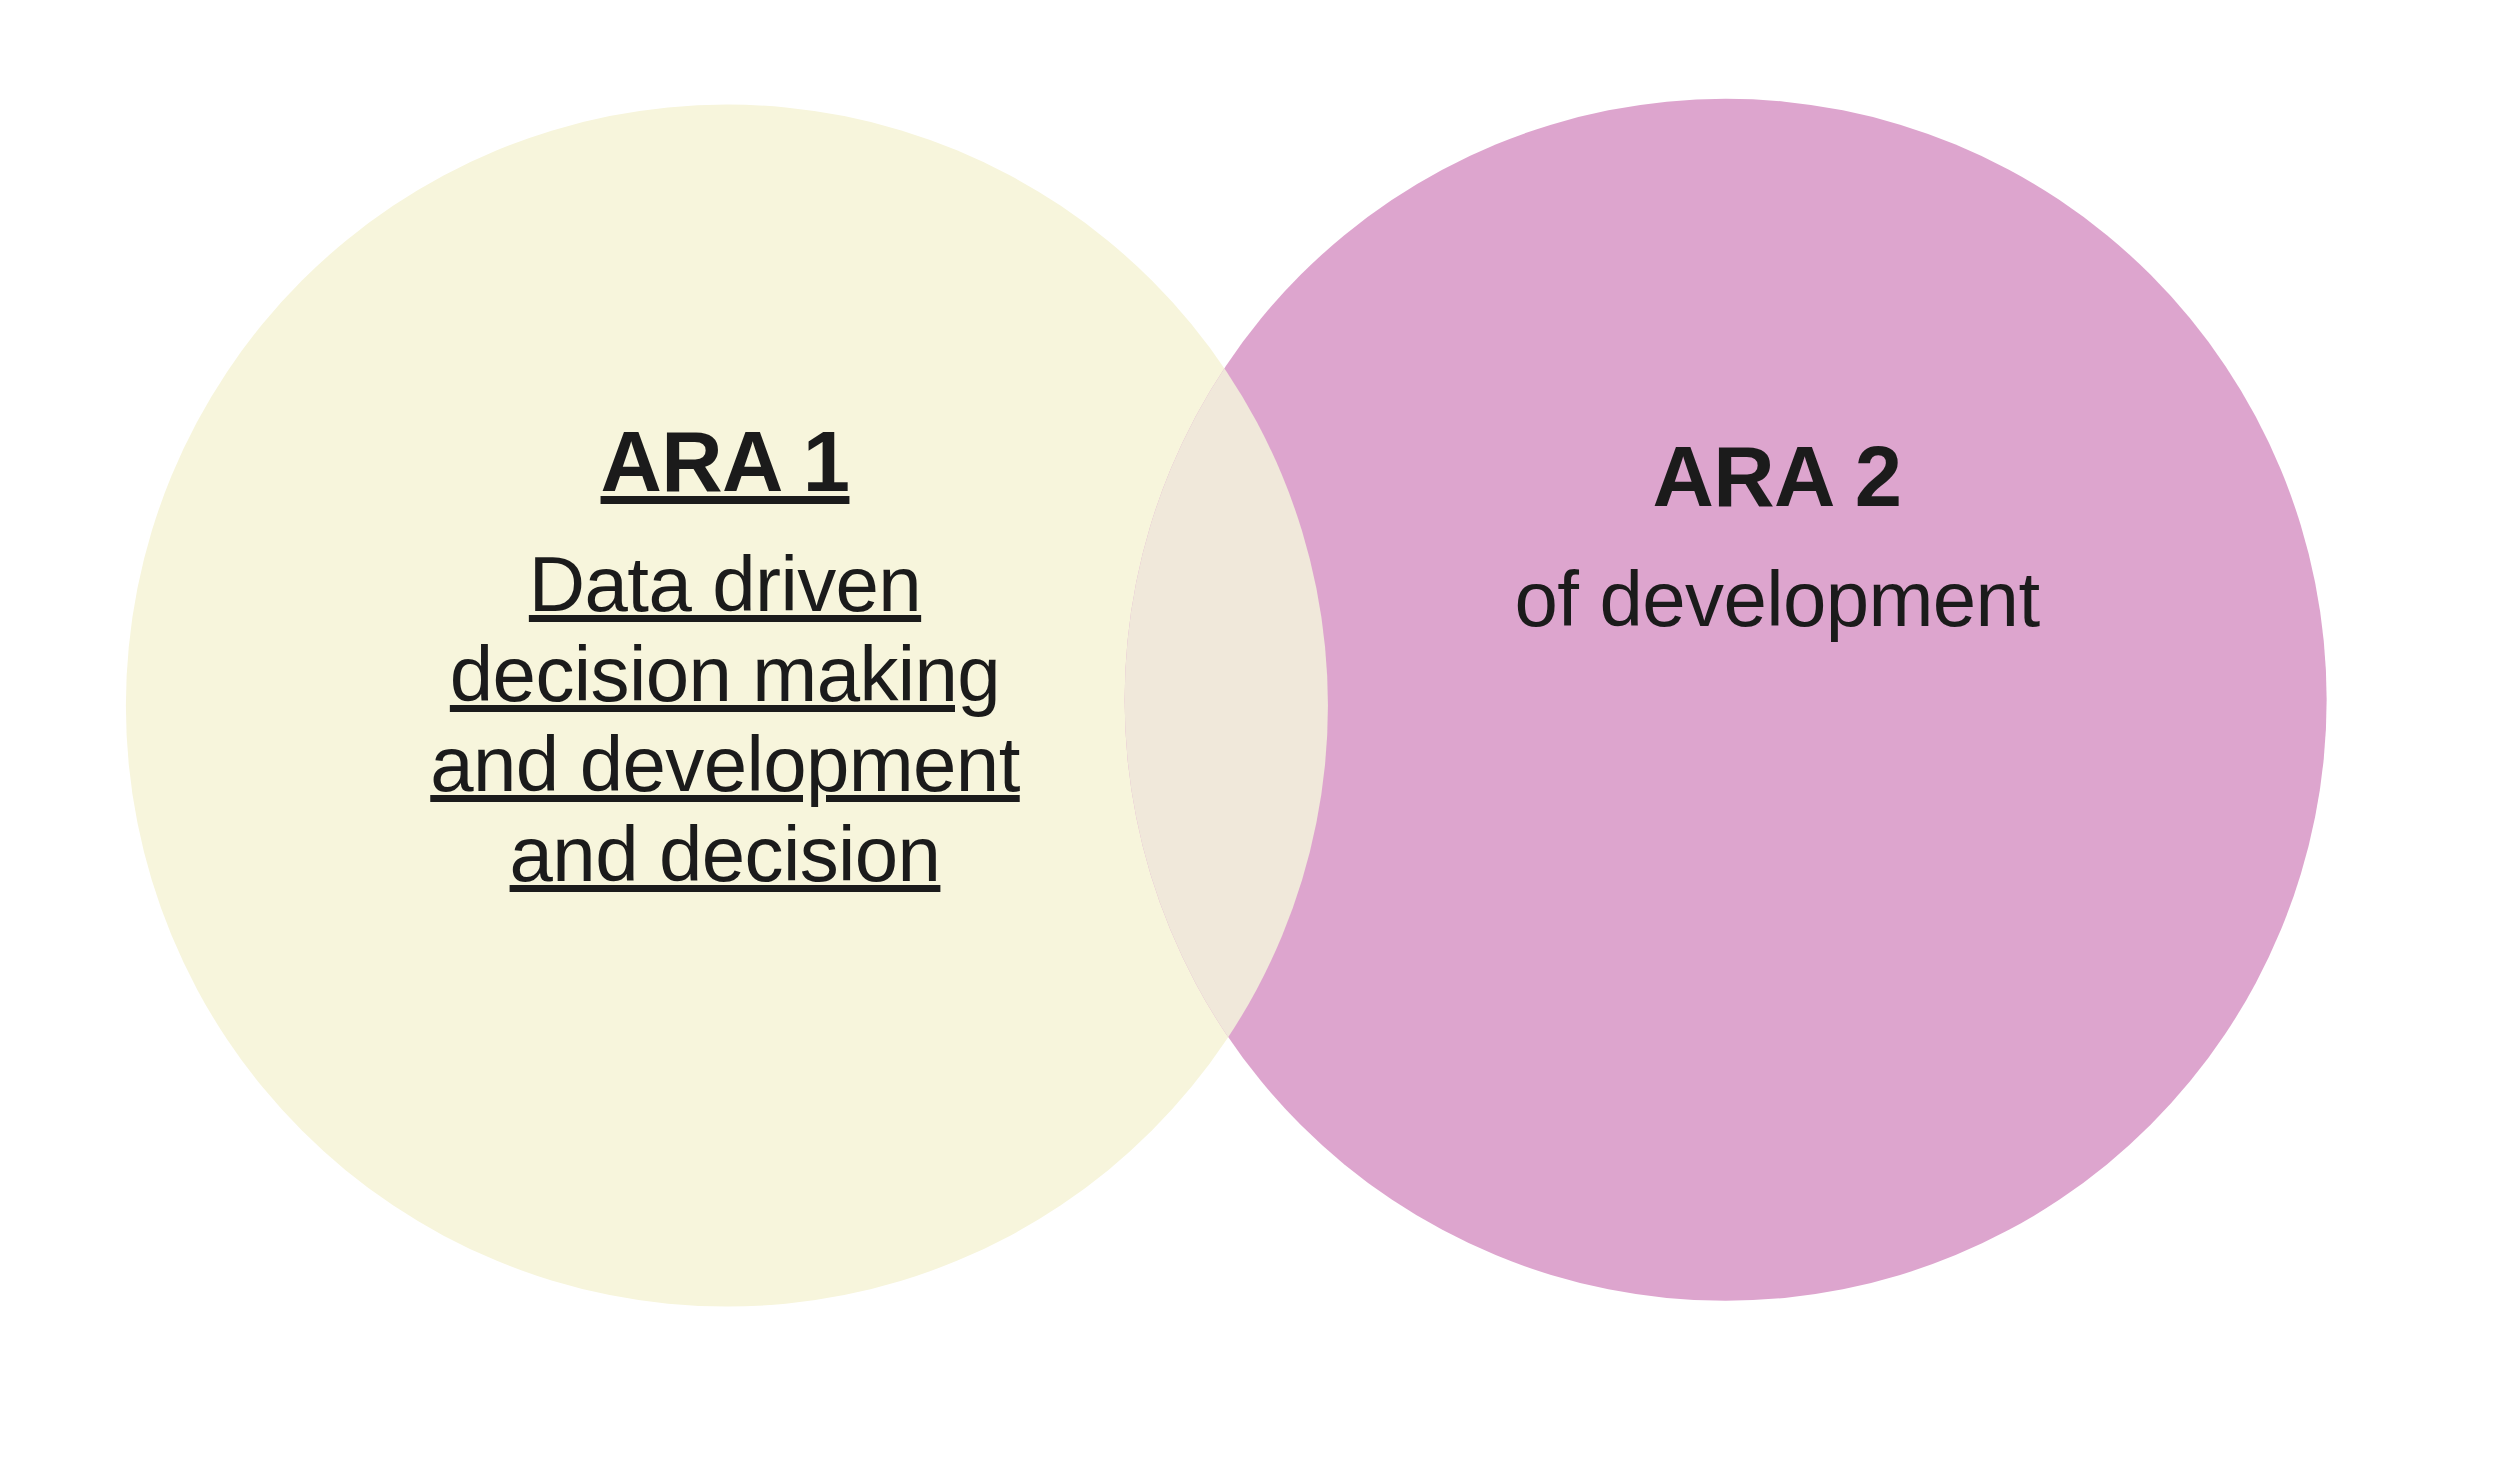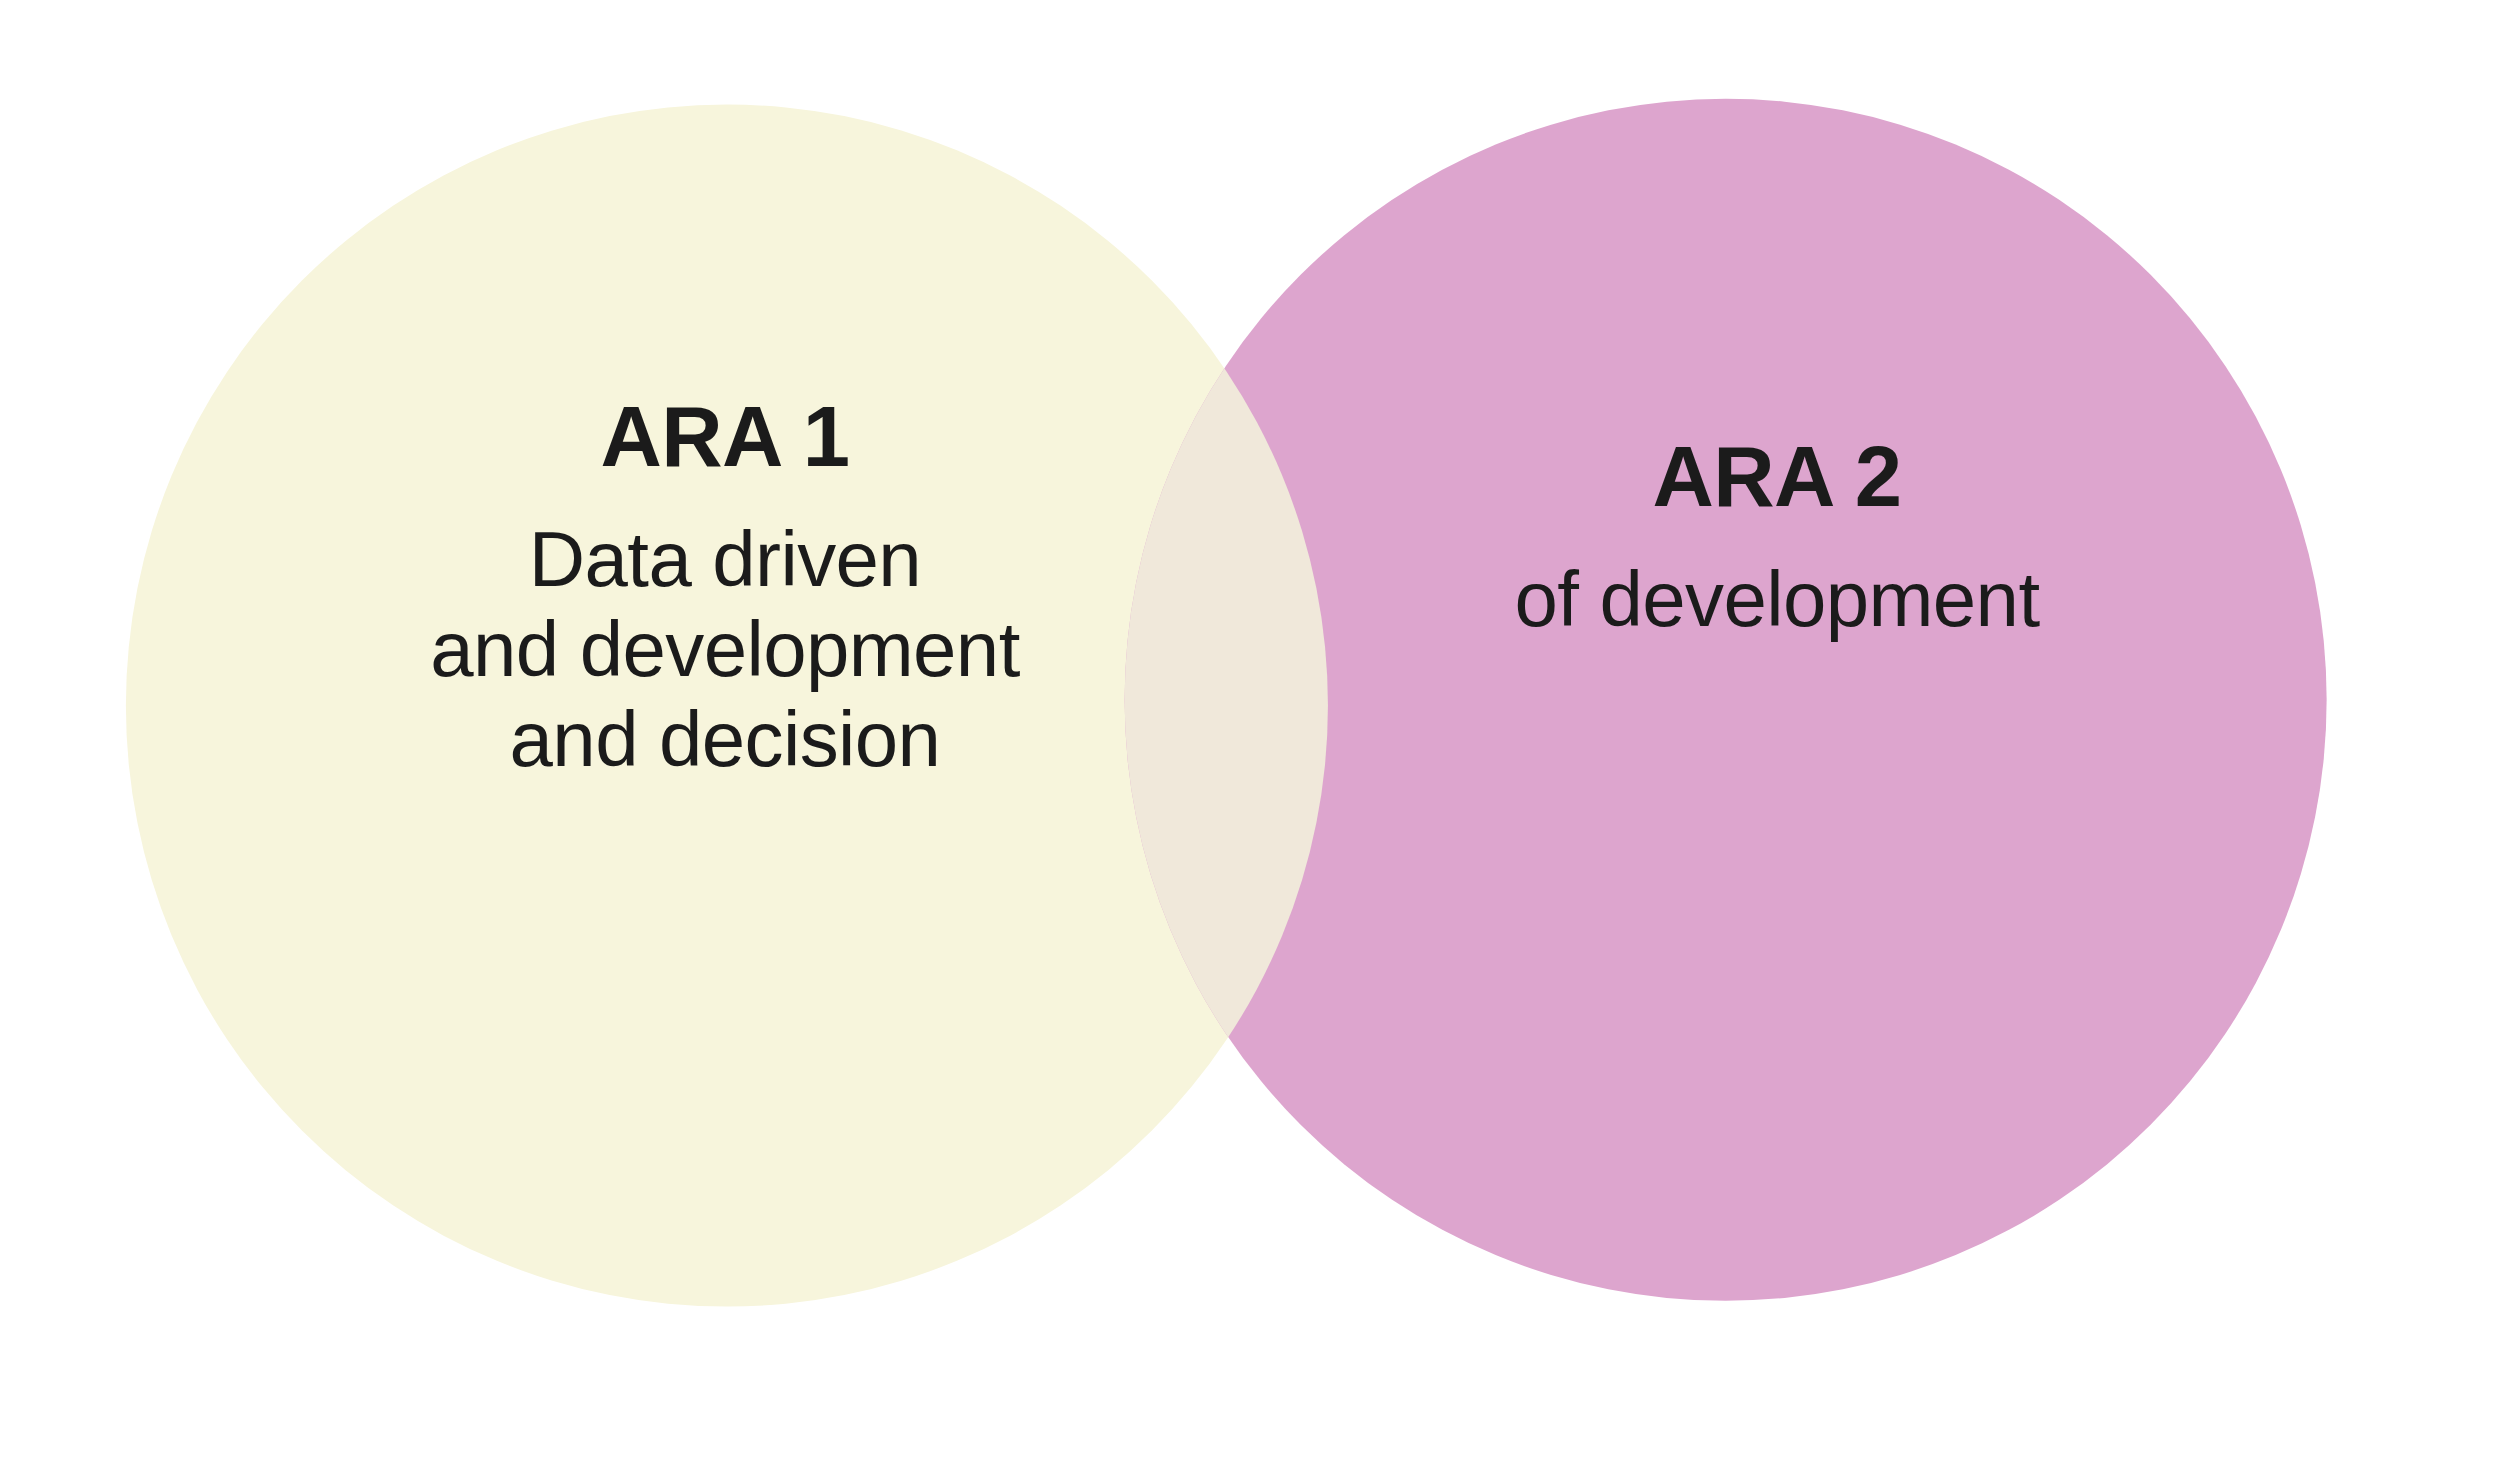--- a/index.html
+++ b/index.html
@@ -38,22 +38,23 @@
   }
   .text-block .line {
     font-size: 78px;
     font-weight: normal;
     line-height: 90px;
     white-space: nowrap;
     text-align: center;
   }
   .left-text {
     left: 276px;
-    top: 392px;
+    top: 417px;
     width: 898px;
+    text-decoration: underline;
   }
   .right-text {
     left: 1328px;
     top: 417px;
     width: 898px;
     margin-top: 15px;
   }
 </style>
 </head>
 <body>
@@ -67,20 +68,21 @@
       </clipPath>
     </defs>
     <circle cx="1133" cy="1100" r="937" fill="#f7f5dc"></circle>
     <circle cx="2690" cy="1091" r="937" fill="#dda5ce"></circle>
     <circle cx="2690" cy="1091" r="937" clip-path="url(#clipLeft)" fill="#f0e8da"></circle>
   </svg>
 
   <div class="text-block left-text">
     <div class="title">ARA 1</div>
     <div class="line">Data driven</div>
+    <div class="line">decision making</div>
     <div class="line">and development</div>
     <div class="line">and decision</div>
   </div>
 
   <div class="text-block right-text">
     <div class="title">ARA 2</div>
     <div class="line">of development</div>
   </div>
 
 </div>

